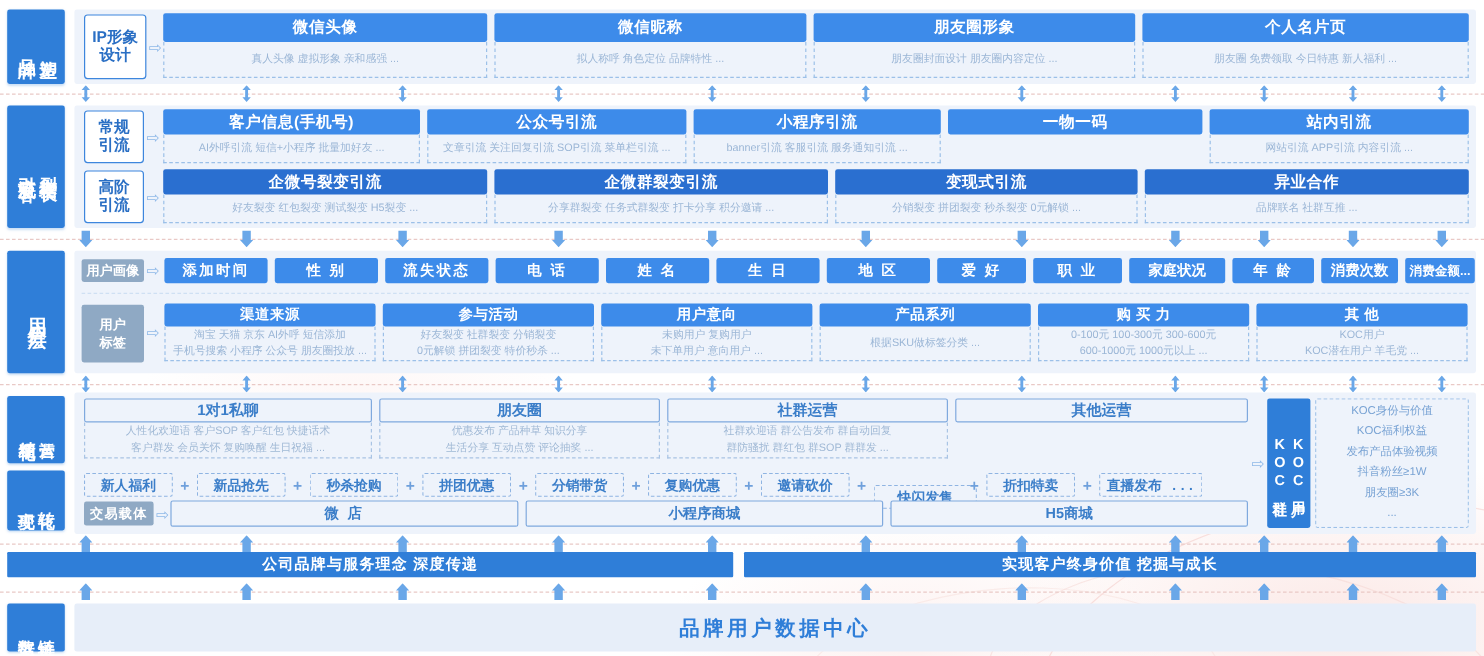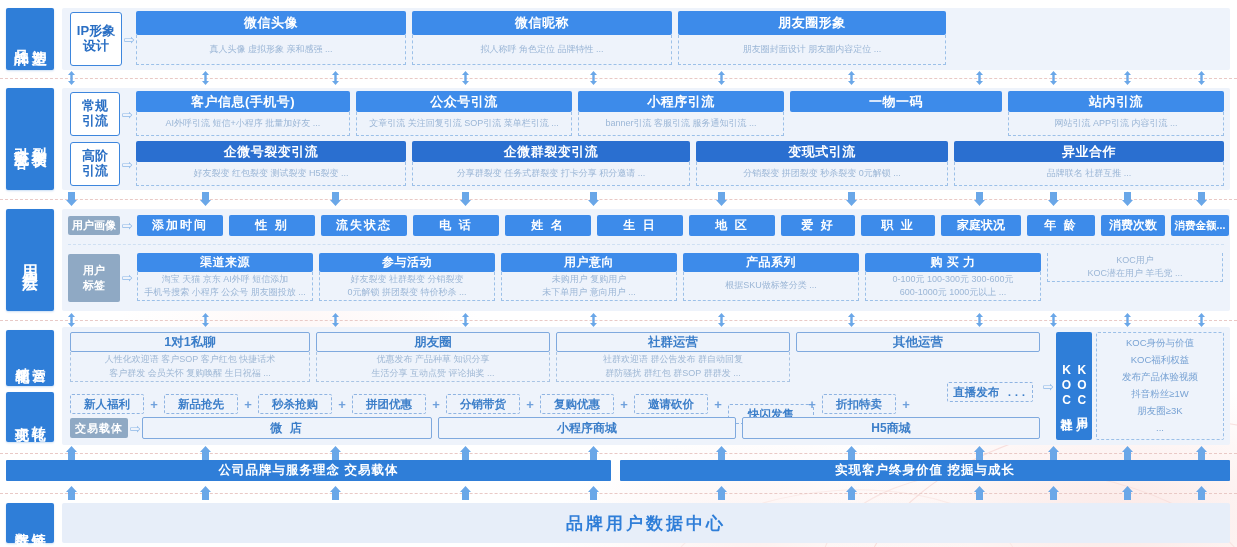--- a/index.html
+++ b/index.html
@@ -255,20 +255,24 @@
     <div class="hd" style="height:24px;">微信头像</div>
     <div class="bd" style="height:30px;">真人头像    虚拟形象    亲和感强 ...</div>
   </div>
   <div class="card" style="left:412px;top:11px;width:260px;">
     <div class="hd" style="height:24px;">微信昵称</div>
     <div class="bd" style="height:30px;">拟人称呼    角色定位    品牌特性 ...</div>
   </div>
   <div class="card" style="left:678px;top:11px;width:268px;">
     <div class="hd" style="height:24px;">朋友圈形象</div>
     <div class="bd" style="height:30px;">朋友圈封面设计    朋友圈内容定位 ...</div>
+  </div>
+  <div class="card" style="left:952px;top:11px;width:272px;">
+    <div class="hd" style="height:24px;">个人名片页</div>
+    <div class="bd" style="height:30px;">朋友圈    免费领取    今日特惠    新人福利 ...</div>
   </div>
 
   <div class="sep" style="left:0px;top:78px;width:1237px;"></div>
   <svg class="updown" style="left:66px;top:71px;" viewBox="0 0 11 14">
       <path d="M5.5 0 L9 4 H6.7 V10 H9 L5.5 14 L2 10 H4.3 V4 H2 Z" fill="#6aa7e8"></path>
     </svg>
   <svg class="updown" style="left:200px;top:71px;" viewBox="0 0 11 14">
       <path d="M5.5 0 L9 4 H6.7 V10 H9 L5.5 14 L2 10 H4.3 V4 H2 Z" fill="#6aa7e8"></path>
     </svg>
   <svg class="updown" style="left:330px;top:71px;" viewBox="0 0 11 14">
@@ -437,20 +441,21 @@
   <div class="card" style="left:683px;top:253px;width:176px;">
     <div class="hd" style="height:19px;font-size:12px;">产品系列</div>
     <div class="bd" style="height:29px;white-space:pre-line;">根据SKU做标签分类 ...</div>
   </div>
   <div class="card" style="left:865px;top:253px;width:176px;">
     <div class="hd" style="height:19px;font-size:12px;">购 买 力</div>
     <div class="bd" style="height:29px;white-space:pre-line;">0-100元  100-300元  300-600元
 600-1000元  1000元以上 ...</div>
   </div>
   <div class="card" style="left:1047px;top:253px;width:176px;">
+    <div class="hd" style="height:19px;font-size:12px;">其 他</div>
     <div class="bd" style="height:29px;white-space:pre-line;">KOC用户
 KOC潜在用户 羊毛党 ...</div>
   </div>
 
   <div class="sep" style="left:0px;top:320px;width:1237px;"></div>
   <svg class="updown" style="left:66px;top:313px;" viewBox="0 0 11 14">
       <path d="M5.5 0 L9 4 H6.7 V10 H9 L5.5 14 L2 10 H4.3 V4 H2 Z" fill="#6aa7e8"></path>
     </svg>
   <svg class="updown" style="left:200px;top:313px;" viewBox="0 0 11 14">
       <path d="M5.5 0 L9 4 H6.7 V10 H9 L5.5 14 L2 10 H4.3 V4 H2 Z" fill="#6aa7e8"></path>
@@ -524,21 +529,21 @@
   <div class="dashbox" style="left:446px;top:394px;width:74px;height:20px;">分销带货</div>
   <span class="plus" style="left:522px;top:394px;width:16px;height:20px;">+</span>
   <div class="dashbox" style="left:540px;top:394px;width:74px;height:20px;">复购优惠</div>
   <span class="plus" style="left:616px;top:394px;width:16px;height:20px;">+</span>
   <div class="dashbox" style="left:634px;top:394px;width:74px;height:20px;">邀请砍价</div>
   <span class="plus" style="left:710px;top:394px;width:16px;height:20px;">+</span>
   <div class="dashbox" style="left:728px;top:404px;width:86px;height:20px;">快闪发售</div>
   <span class="plus" style="left:804px;top:394px;width:16px;height:20px;">+</span>
   <div class="dashbox" style="left:822px;top:394px;width:74px;height:20px;">折扣特卖</div>
   <span class="plus" style="left:898px;top:394px;width:16px;height:20px;">+</span>
-  <div class="dashbox" style="left:916px;top:382px;width:86px;height:20px;margin-left:31px;">直播发布 ...</div>
+  <div class="dashbox" style="left:916px;top:394px;width:86px;height:20px;">直播发布 ...</div>
 
   <div class="pill grey" style="left:70px;top:418px;width:58px;height:20px;font-size:11px;letter-spacing:1px;">交易载体</div>
   <div class="arrow-r" style="left:130px;top:422px;">⇨</div>
 
   <div class="carrier" style="left:142px;top:417px;width:290px;height:22px;">微  店</div>
   <div class="carrier" style="left:438px;top:417px;width:298px;height:22px;letter-spacing:0px;">小程序商城</div>
   <div class="carrier" style="left:742px;top:417px;width:298px;height:22px;letter-spacing:0px;">H5商城</div>
 
   <div class="arrow-r" style="left:1043px;top:380px;">⇨</div>
   <div class="koc-label" style="left:1056px;top:332px;width:36px;height:108px;">
@@ -580,21 +585,21 @@
   <svg class="uparrow" style="left:1048px;top:446px;" viewBox="0 0 11 14">
       <path d="M5.5 0 L11 6 H9 V14 H2 V6 H0 Z" fill="#6aa7e8"></path>
     </svg>
   <svg class="uparrow" style="left:1122px;top:446px;" viewBox="0 0 11 14">
       <path d="M5.5 0 L11 6 H9 V14 H2 V6 H0 Z" fill="#6aa7e8"></path>
     </svg>
   <svg class="uparrow" style="left:1196px;top:446px;" viewBox="0 0 11 14">
       <path d="M5.5 0 L11 6 H9 V14 H2 V6 H0 Z" fill="#6aa7e8"></path>
     </svg>
 
-  <div class="banner" style="left:6px;top:460px;width:605px;height:21px;">公司品牌与服务理念  交易载体</div>
+  <div class="banner" style="left:6px;top:460px;width:605px;height:21px;">公司品牌与服务理念  深度传递</div>
   <div class="banner" style="left:620px;top:460px;width:610px;height:21px;">实现客户终身价值 挖掘与成长</div>
 
   <div class="sep" style="left:0px;top:493px;width:1237px;"></div>
   <svg class="uparrow" style="left:66px;top:486px;" viewBox="0 0 11 14">
       <path d="M5.5 0 L11 6 H9 V14 H2 V6 H0 Z" fill="#6aa7e8"></path>
     </svg>
   <svg class="uparrow" style="left:200px;top:486px;" viewBox="0 0 11 14">
       <path d="M5.5 0 L11 6 H9 V14 H2 V6 H0 Z" fill="#6aa7e8"></path>
     </svg>
   <svg class="uparrow" style="left:330px;top:486px;" viewBox="0 0 11 14">

